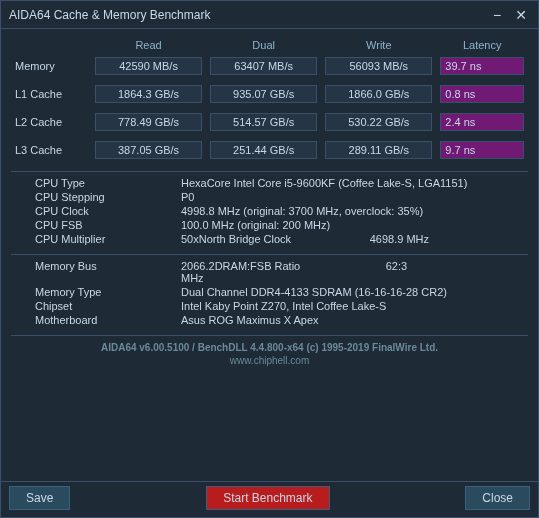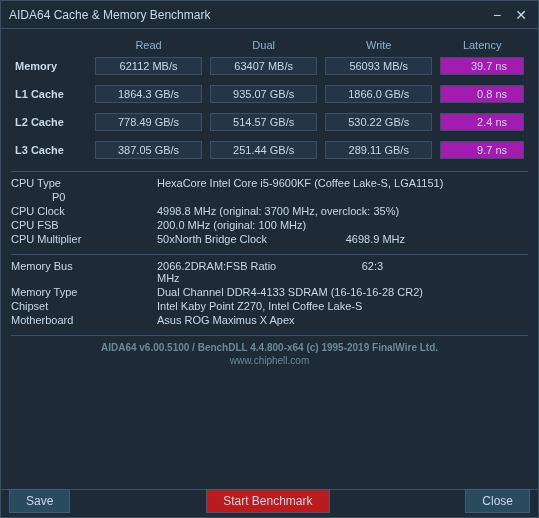--- a/index.html
+++ b/index.html
@@ -68,48 +68,48 @@
     }
     .bench-table th.label-col { text-align: left; width: 80px; }
     .bench-table td {
       color: #c8d8e8;
       padding: 2px 4px;
       font-size: 11px;
     }
     .bench-table td.row-label {
       color: #c8d8e8;
       width: 80px;
-      font-weight: bold;
     }
     .value-cell {
       background: #253545;
       border: 1px solid #3a5068;
       text-align: center;
       padding: 2px 6px;
       color: #c8d8e8;
       min-width: 90px;
     }
     .latency-cell {
-      background: #a21caf;
+      background: #701a75;
       border: 1px solid #3a5068;
-      text-align: right;
-      padding: 2px 16px;
+      text-align: left;
+      padding: 2px 4px;
       color: #c8d8e8;
       min-width: 70px;
     }
     .spacer-row td { height: 6px; }
     
     .info-section {
       width: 100%;
       margin-bottom: 4px;
     }
     .info-row {
       display: flex;
       align-items: baseline;
       padding: 1px 0;
+      margin-left: 24px;
     }
     .info-label {
       color: #c8d8e8;
       width: 105px;
       min-width: 105px;
       font-size: 11px;
     }
     .info-value {
       color: #c8d8e8;
       font-size: 11px;
@@ -129,26 +129,26 @@
       font-weight: bold;
     }
     .footer-url {
       text-align: center;
       color: #6a8a9a;
       font-size: 10px;
       padding: 0 0 2px 0;
     }
     .bottom-bar {
       display: flex;
-      align-items: flex-end;
+      align-items: flex-start;
       padding: 4px 8px;
       gap: 8px;
       border-top: 1px solid #3a5068;
       background: #1e2a35;
-      height: 28px;
+      height: 36px;
     }
     .action-btn {
       background: #2a4a5e;
       border: 1px solid #3a6080;
       color: #c8d8e8;
       padding: 4px 16px;
       font-size: 12px;
       cursor: pointer;
       height: 24px;
       display: flex;
@@ -188,21 +188,21 @@
           <th>Read</th>
           <th>Dual</th>
           <th>Write</th>
           <th>Latency</th>
         </tr>
       </thead>
       <tbody>
         <tr>
           <td class="row-label">Memory</td>
           <td>
-              <div class="value-cell">62112 MB/s</div>
+              <div class="value-cell">42590 MB/s</div>
             </td>
           <td>
               <div class="value-cell">63407 MB/s</div>
             </td>
           <td>
               <div class="value-cell">56093 MB/s</div>
             </td>
           <td>
               <div class="latency-cell">39.7 ns</div>
             </td>
@@ -265,29 +265,30 @@
     </table>
 
     <hr class="divider">
 
     <div class="info-section">
       <div class="info-row">
         <span class="info-label">CPU Type</span>
         <span class="info-value">HexaCore Intel Core i5-9600KF (Coffee Lake-S, LGA1151)</span>
       </div>
       <div class="info-row">
+        <span class="info-label">CPU Stepping</span>
         <span class="info-value">P0</span>
       </div>
       <div class="info-row">
         <span class="info-label">CPU Clock</span>
         <span class="info-value">4998.8 MHz  (original: 3700 MHz, overclock: 35%)</span>
       </div>
       <div class="info-row">
         <span class="info-label">CPU FSB</span>
-        <span class="info-value">200.0 MHz  (original: 100 MHz)</span>
+        <span class="info-value">100.0 MHz  (original: 200 MHz)</span>
       </div>
 
       <div class="info-row">
         <span class="info-label">CPU Multiplier</span>
         <span class="info-value" style="flex:0;width:120px;">50x</span>
         <span class="info-label" style="width:130px;min-width:130px;">North Bridge Clock</span>
         <span class="info-value">4698.9 MHz</span>
       </div>
     </div>
 

